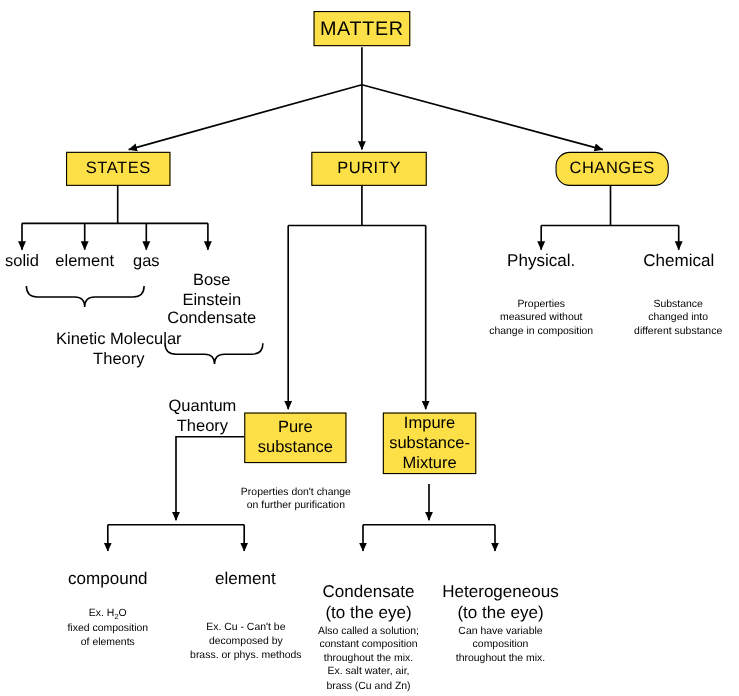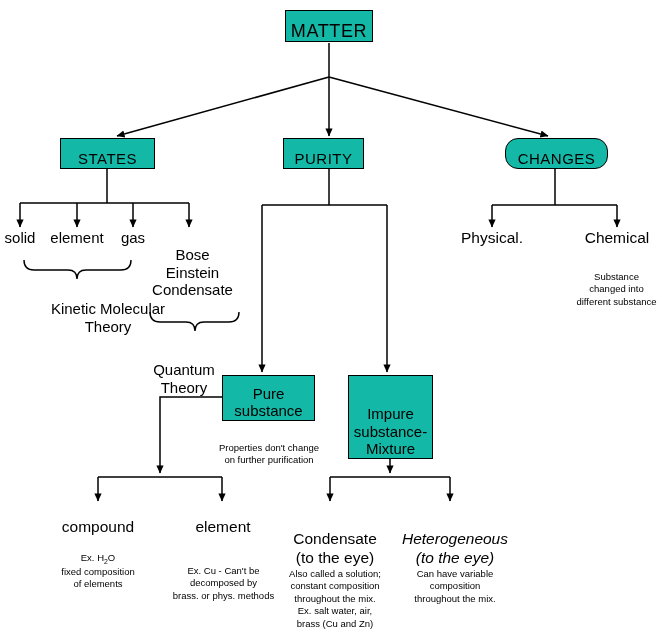--- a/index.html
+++ b/index.html
@@ -18,23 +18,23 @@
   }
   svg.wires {
     position: absolute;
     left: 0; top: 0;
     width: 672px; height: 633px;
     pointer-events: none;
   }
   .node-box {
     position: absolute;
     border: 1.6px solid #000;
-    background: #14b8a6;
+    background: #fde047;
     display: flex;
-    align-items: flex-end;
+    align-items: center;
     justify-content: center;
     text-align: center;
     box-sizing: border-box;
     line-height: 1.12;
   }
   .lvl1 { font-size: 18px; letter-spacing: 0.6px; }
   .lvl2 { font-size: 15px; letter-spacing: 0.5px; }
   .box-lower { font-size: 15px; line-height: 1.18; }
   .leaf {
     position: absolute;
@@ -118,21 +118,21 @@
     </g>
   </svg>
 
   <div class="node-box lvl1" style="left:285px; top:10px; width:88px; height:32px;">
     <span>MATTER</span>
   </div>
 
   <div class="node-box lvl2" style="left:60px; top:138px; width:95px; height:31px;">
     <span>STATES</span>
   </div>
-  <div class="node-box lvl2" style="left:283px; top:138px; width:81px; height:31px;">
+  <div class="node-box lvl2" style="left:283px; top:138px; width:105px; height:31px;">
     <span>PURITY</span>
   </div>
   <div class="node-box lvl2" style="left:505px; top:138px; width:103px; height:31px;border-radius:13px;">
     <span>CHANGES</span>
   </div>
 
   <div class="leaf" style="left:-10px; top:229px; width:60px;">
     <span>solid</span>
   </div>
   <div class="leaf" style="left:47px; top:229px; width:60px;">
@@ -152,40 +152,45 @@
 Theory</span>
   </div>
   <div class="theory" style="left:129px; top:343px; width:110px; white-space:pre-line;">
     <span>Quantum
 Theory</span>
   </div>
 
   <div class="bigleaf" style="left:432px; top:229px; width:120px;">
     <span>Physical.</span>
   </div>
+  <div class="caption" style="left:425px; top:258px; width:134px; white-space:pre-line;">
+    <span>Properties
+measured without
+change in composition</span>
+  </div>
 
   <div class="bigleaf" style="left:557px; top:229px; width:120px;">
     <span>Chemical</span>
   </div>
   <div class="caption" style="left:551px; top:258px; width:131px; white-space:pre-line;">
     <span>Substance
 changed into
 different substance</span>
   </div>
 
   <div class="node-box box-lower" style="left:222px; top:375px; width:93px; height:46px; white-space:pre-line;">
     <span>Pure
 substance</span>
   </div>
   <div class="caption" style="left:196px; top:429px; width:146px; white-space:pre-line;">
     <span>Properties don't change
 on further purification</span>
   </div>
 
-  <div class="node-box box-lower" style="left:348px; top:375px; width:85px; height:84px; white-space:pre-line;">
+  <div class="node-box box-lower" style="left:348px; top:375px; width:85px; height:56px; white-space:pre-line;">
     <span>Impure
 substance-
 Mixture</span>
   </div>
 
   <div class="bigleaf" style="left:38px; top:518px; width:120px;">
     <span>compound</span>
   </div>
   <div class="caption" style="left:40px; top:552px; width:116px;">
     <div>
@@ -209,21 +214,21 @@
 (to the eye)</span>
   </div>
   <div class="caption" style="left:272px; top:555px; width:126px; white-space:pre-line;">
     <span>Also called a solution;
 constant composition
 throughout the mix.
 Ex.  salt water, air,
 brass (Cu and Zn)</span>
   </div>
 
-  <div class="bigleaf" style="left:392px; top:512px; width:126px; white-space:pre-line;font-style:italic;">
+  <div class="bigleaf" style="left:392px; top:512px; width:126px; white-space:pre-line;">
     <span>Heterogeneous
 (to the eye)</span>
   </div>
   <div class="caption" style="left:392px; top:555px; width:126px; white-space:pre-line;">
     <span>Can have variable
 composition
 throughout the mix.</span>
   </div>
 
 </div>

